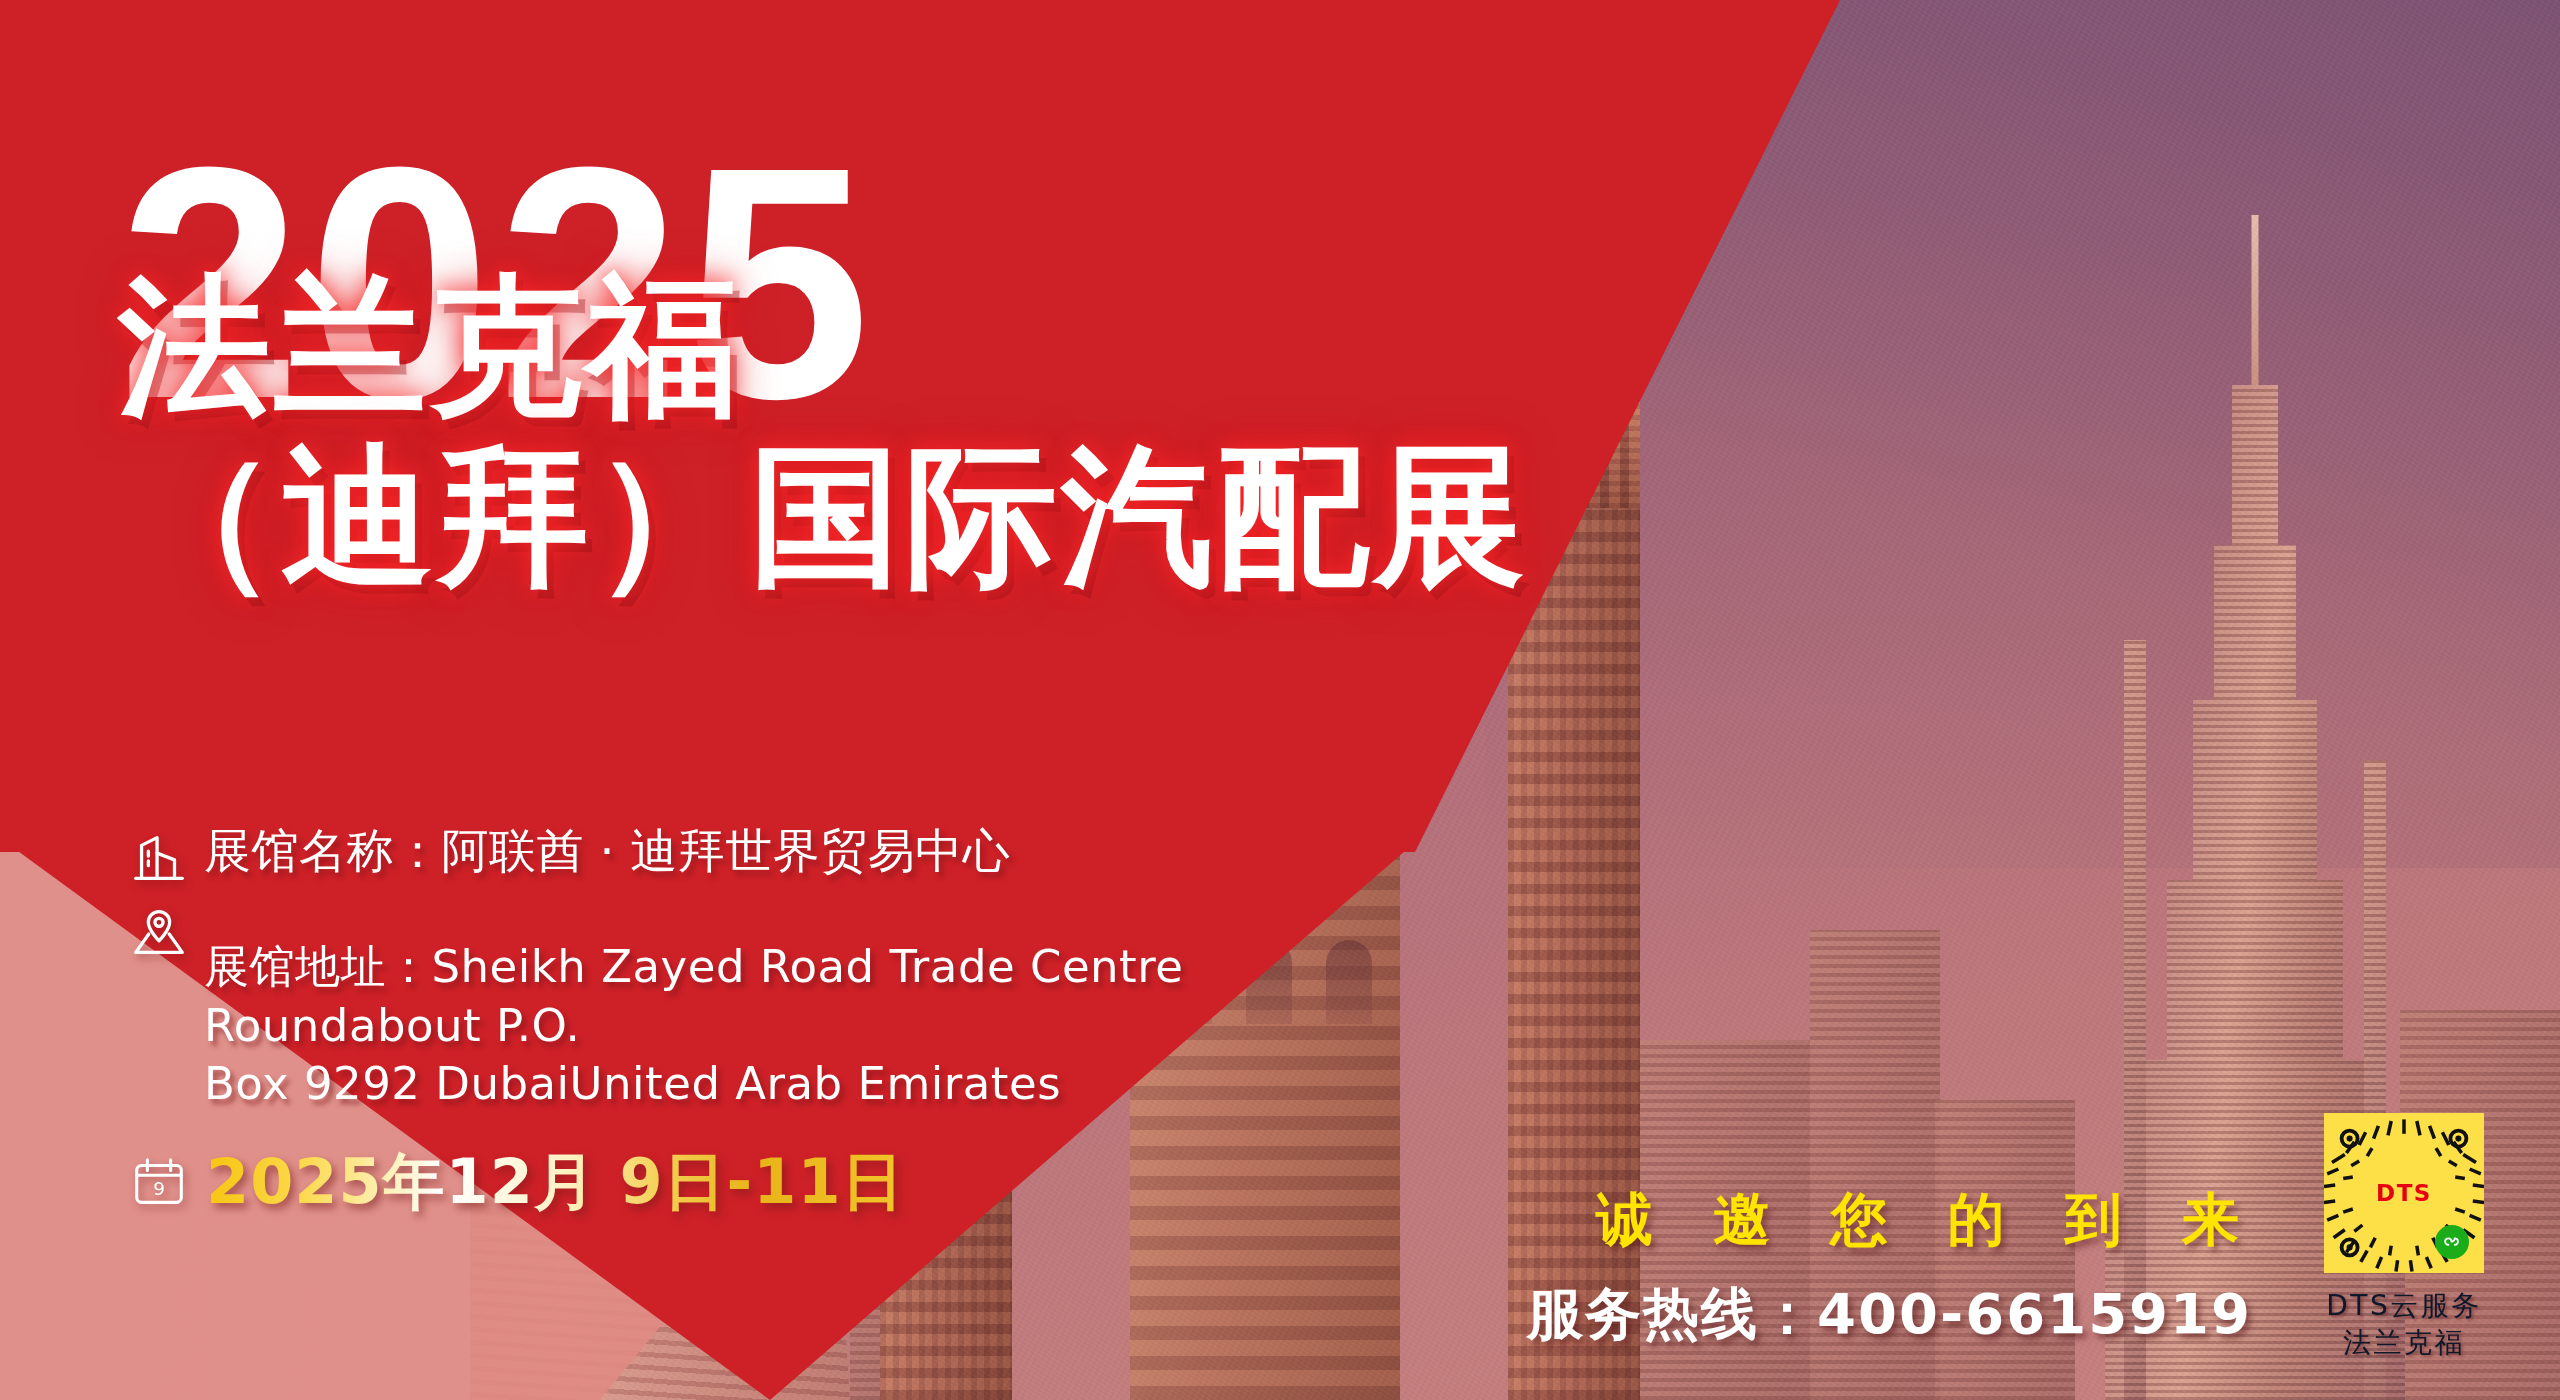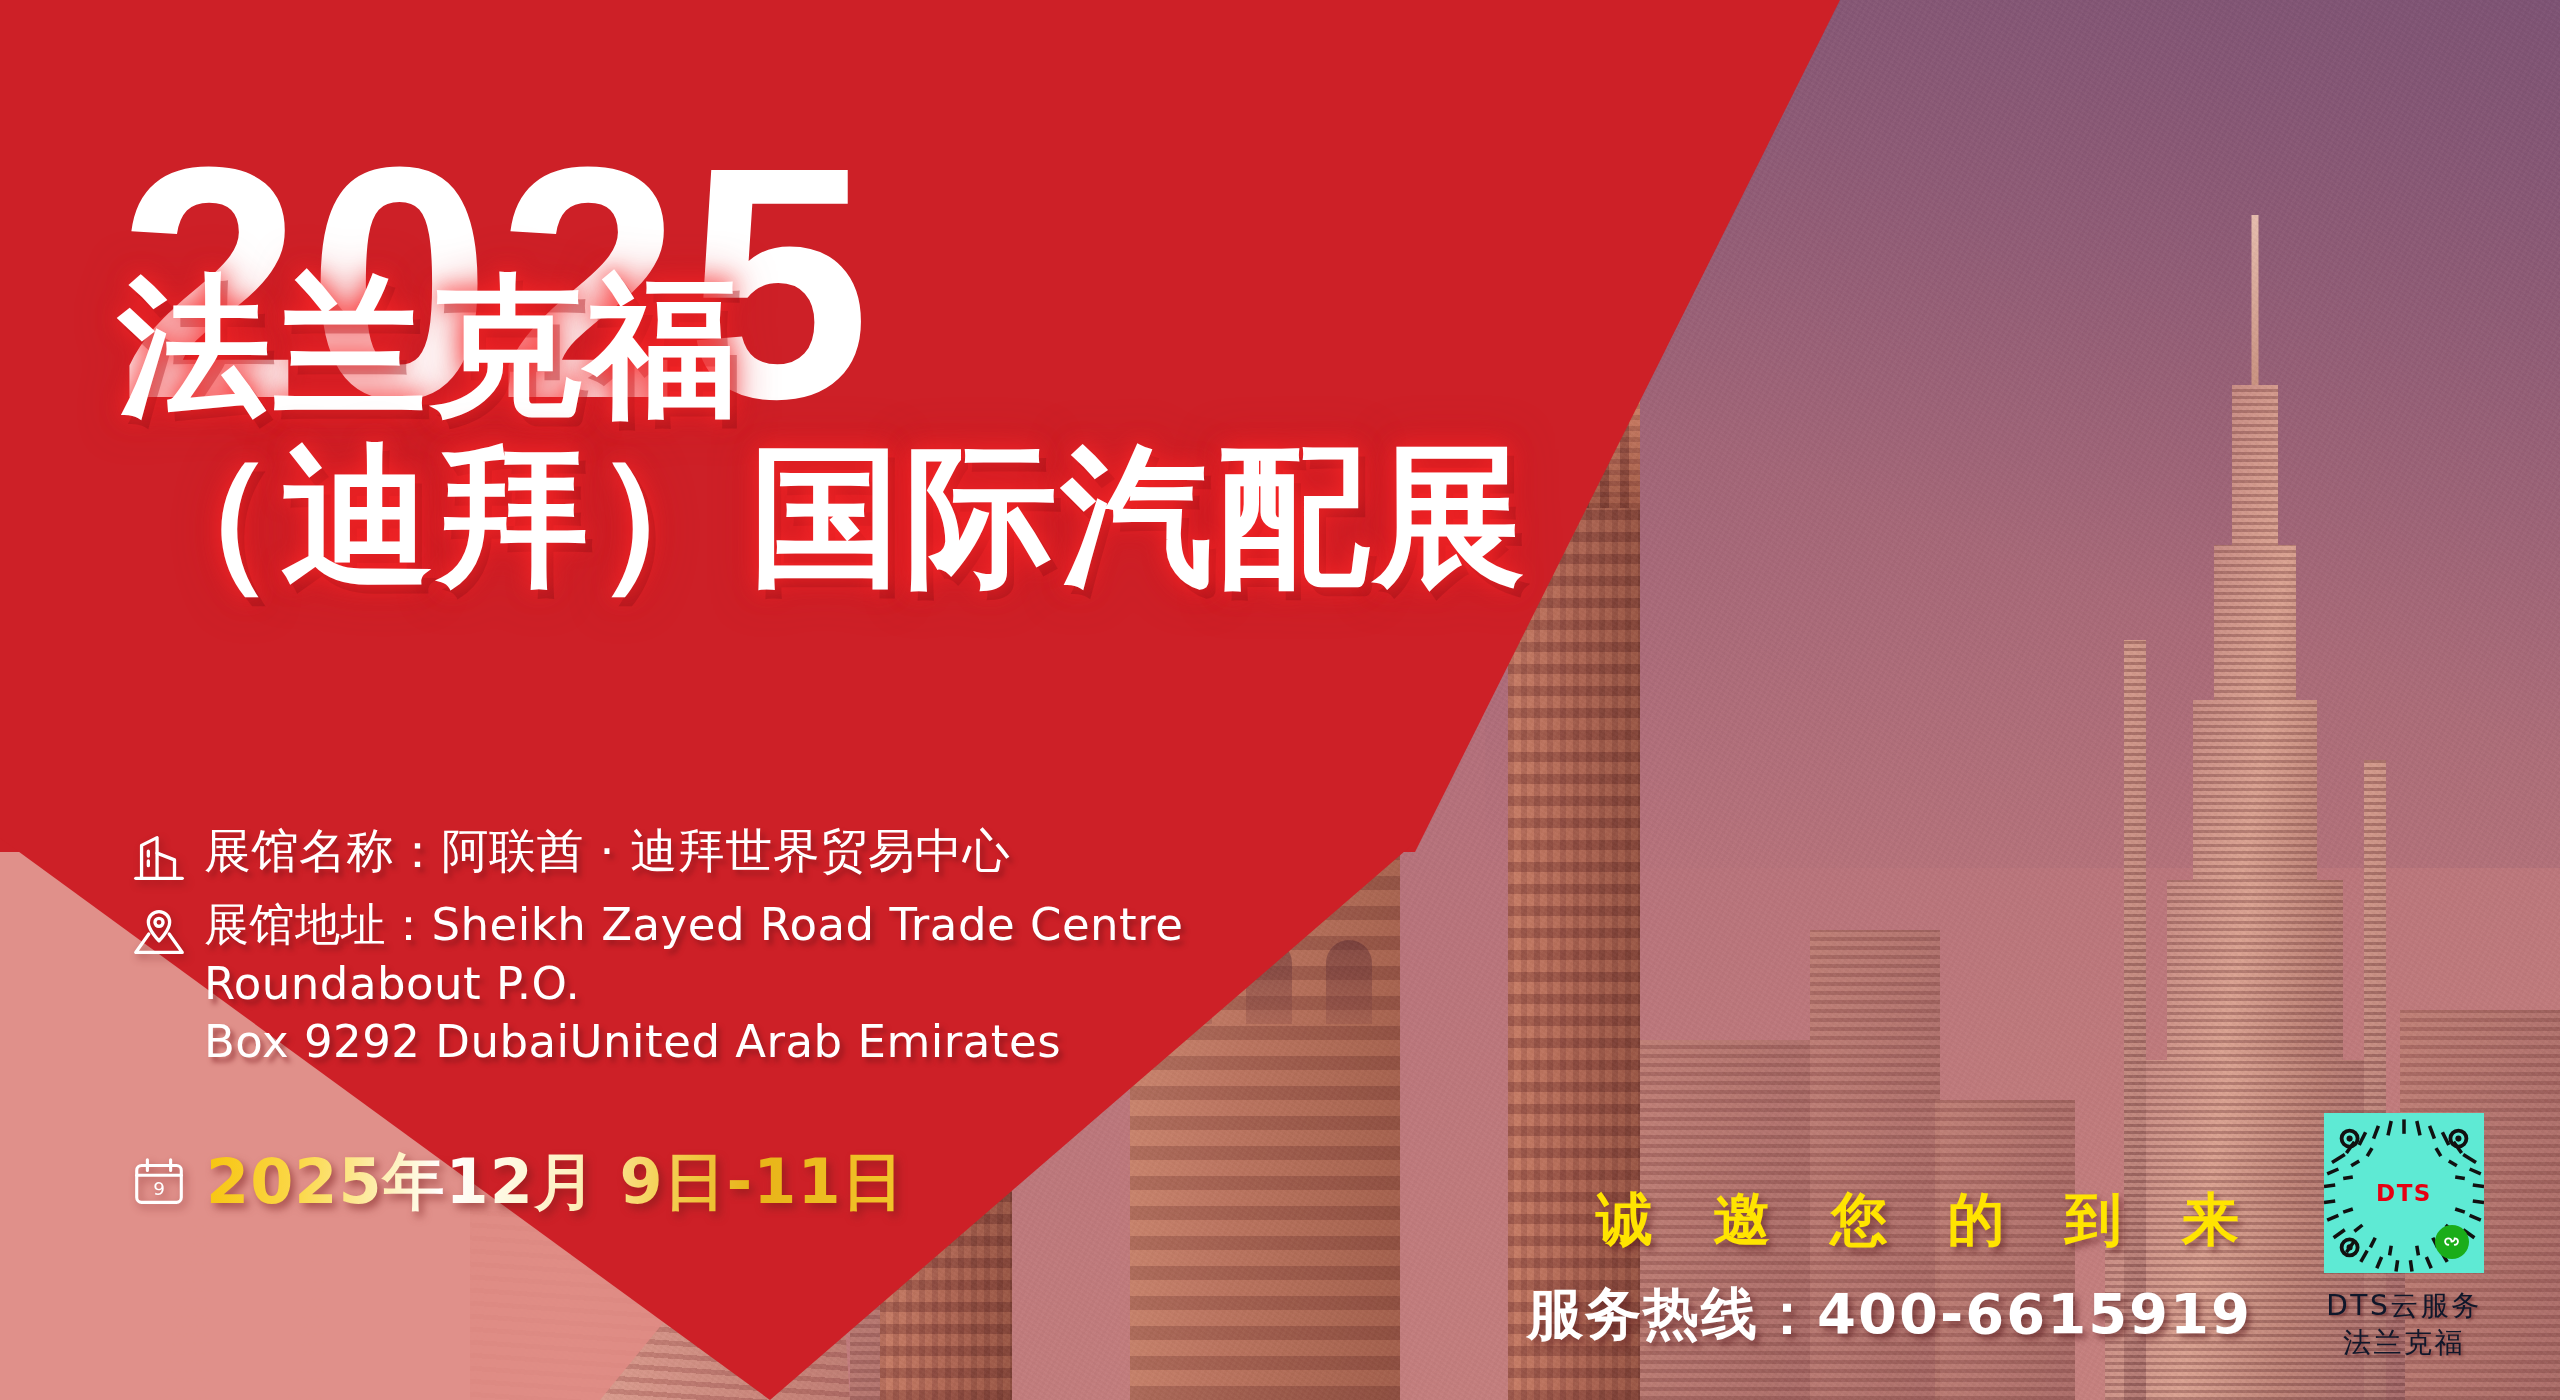--- a/index.html
+++ b/index.html
@@ -175,21 +175,21 @@
     width:62px; min-width:62px; height:62px; margin-right:14px; margin-top:6px;
     filter:drop-shadow(3px 4px 4px rgba(110,15,20,.45));
   }
   .info-ico svg { width:100%; height:100%; display:block; }
   .info-txt {
     color:#fff; font-size:47px; font-weight:500; line-height:1.30;
     font-family:"DejaVu Sans","Liberation Sans",sans-serif;
     text-shadow:4px 5px 5px rgba(120,20,25,.55);
     letter-spacing:.5px;
   }
-  .info-txt.addr { font-size:45px; }
+  .info-txt.addr { font-size:45px;margin-top:42px; }
 
   
   .date-row { position:absolute; left:128px; top:1140px; display:flex; align-items:center; }
   .date-ico { width:62px; min-width:62px; height:62px; margin-right:16px;
     filter:drop-shadow(3px 4px 4px rgba(110,15,20,.45)); }
   .date-ico svg { width:100%; height:100%; display:block; }
   .date-txt {
     font-size:62px; font-weight:700; letter-spacing:1px;
     font-family:"DejaVu Sans","Liberation Sans",sans-serif;
     background:linear-gradient(95deg,#f7c40f 0%,#fbd94b 14%,#ffffff 34%,#fdf1c2 52%,#f5d25c 64%,#e8b418 78%,#f2c52b 100%);
@@ -210,21 +210,21 @@
   .cta-hotline {
     color:#ffffff; font-size:56px; font-weight:700; letter-spacing:2px;
     margin-top:18px;
     font-family:"DejaVu Sans","Liberation Sans",sans-serif;
     text-shadow:4px 5px 6px rgba(90,25,30,.55);
     white-space:nowrap;
   }
 
   
   .qr-block { position:absolute; right:58px; bottom:38px; width:196px; text-align:center; }
-  .qr-card { width:160px; height:160px; background:#5eead4; margin:15px auto;
+  .qr-card { width:160px; height:160px; background:#fde047; margin:15px auto;
     position:relative; overflow:hidden; }
   .qr-dots { position:absolute; inset:0; }
   .qr-logo {
     position:absolute; left:50%; top:50%; transform:translate(-50%,-50%);
     font-size:23px; font-weight:800; color:#e60012; letter-spacing:1.5px;
     font-family:"DejaVu Sans","Liberation Sans",sans-serif;
   }
   .qr-wechat {
     position:absolute; right:15px; bottom:14px; width:34px; height:34px;
     border-radius:50%; background:#1aad19;

